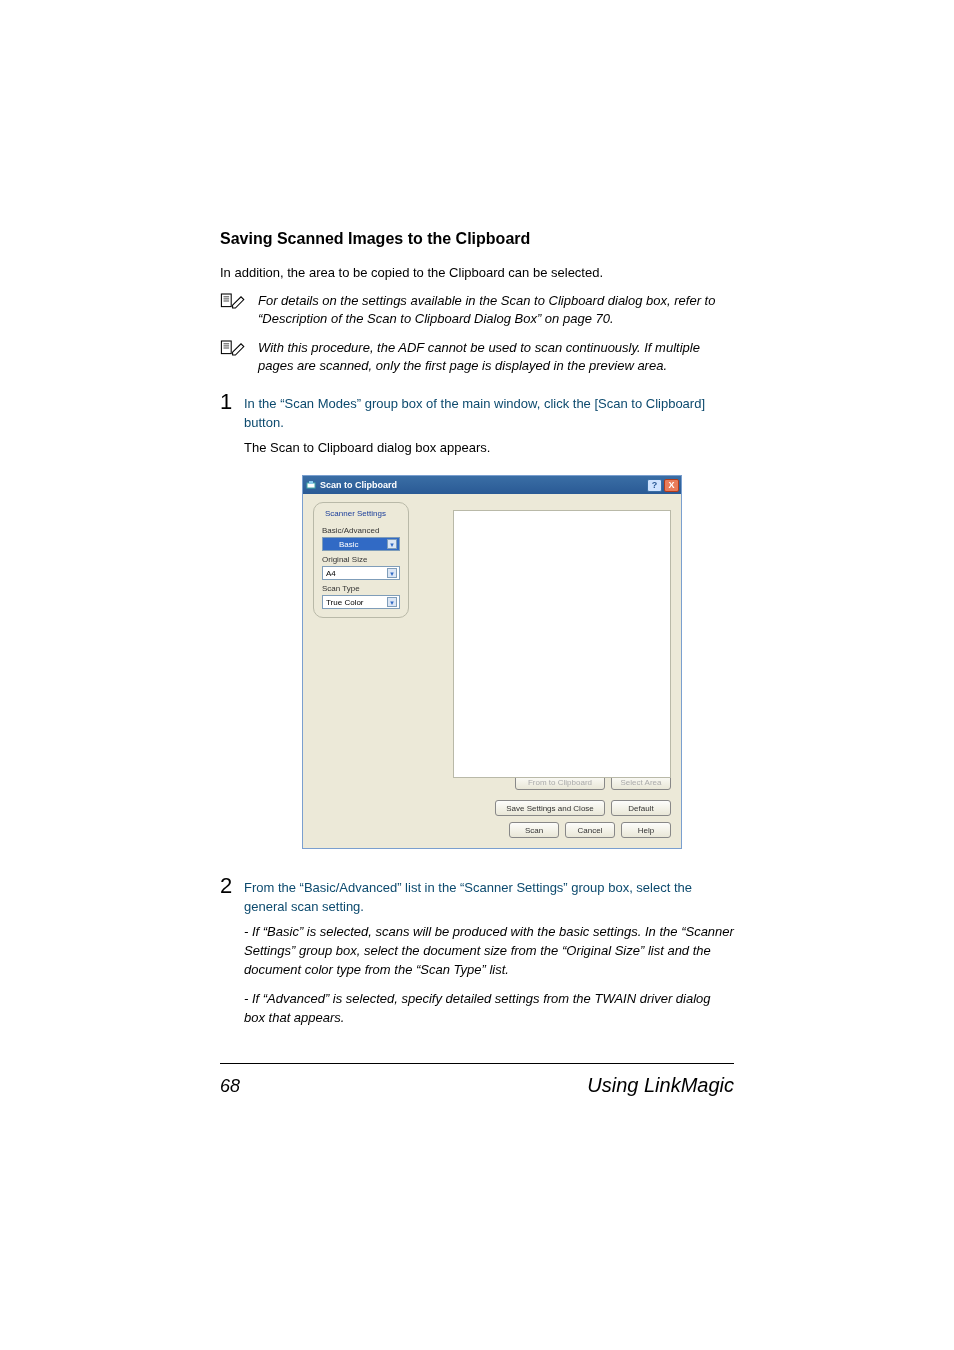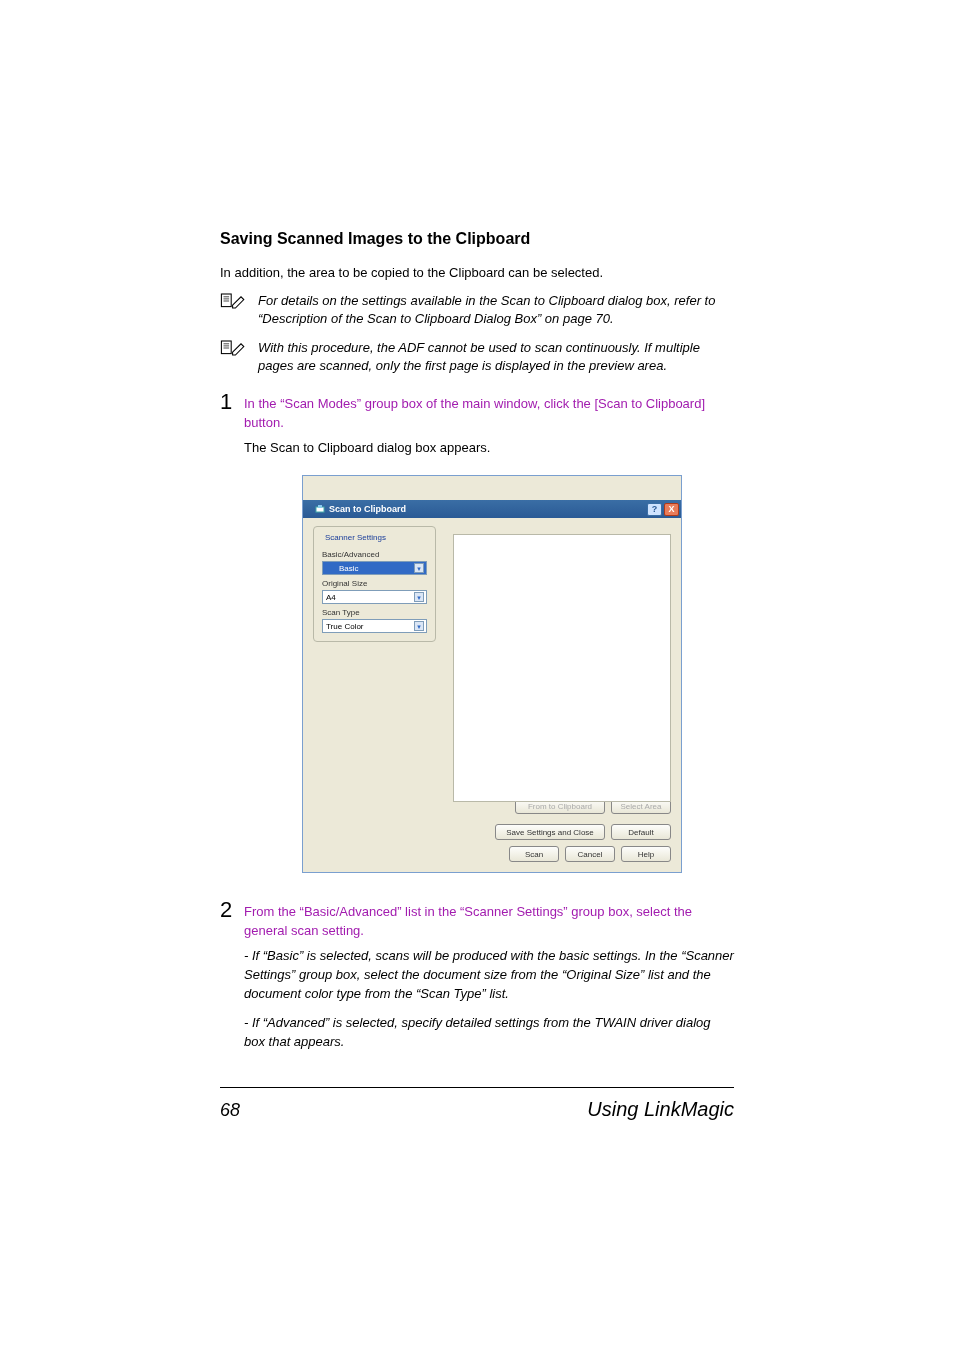--- a/index.html
+++ b/index.html
@@ -5,35 +5,35 @@
   * { box-sizing: border-box; margin: 0; padding: 0; }
   html, body { width: 954px; height: 1350px; background: #fff; font-family: Arial, Helvetica, sans-serif; }
   .page { width: 954px; height: 1350px; position: relative; padding: 230px 220px 80px 220px; }
   .heading { font-size: 16px; font-weight: bold; color: #000; margin-bottom: 16px; }
   .body-text { font-size: 13px; color: #000; line-height: 1.4; margin-bottom: 10px; }
   .note-row { display: flex; align-items: flex-start; margin-bottom: 10px; }
   .note-icon { flex: 0 0 28px; width: 28px; margin-right: 10px; }
   .note-text { font-size: 13px; font-style: italic; color: #000; line-height: 1.4; flex: 1; }
   .step-row { display: flex; align-items: flex-start; margin-top: 16px; margin-bottom: 6px; }
   .step-num { font-size: 22px; font-weight: normal; color: #000; line-height: 1; width: 24px; flex-shrink: 0; }
-  .step-text { font-size: 13px; color: #a21caf; line-height: 1.45; flex: 1; padding-top: 4px; }
+  .step-text { font-size: 13px; color: #0c4a6e; line-height: 1.45; flex: 1; padding-top: 4px; }
   .step-sub { font-size: 13px; color: #000; line-height: 1.45; margin-left: 24px; margin-bottom: 6px; }
   .step-result { font-size: 13px; font-style: italic; color: #000; line-height: 1.45; margin-left: 24px; margin-bottom: 10px; }
 
   
   .dialog-wrap { display:flex; justify-content:center; margin: 18px 0 26px 0; margin-left: 30px; }
   .dialog { width: 380px; border: 1px solid #7a9fcf; background: #ece9d8; font-size: 8px; font-family: Tahoma, Arial, sans-serif; }
-  .titlebar { height: 18px; background: linear-gradient(#3a6ea5,#2a5a95); color: #fff; display:flex; align-items:center; justify-content:space-between; padding: 0 2px 0 12px; font-size: 9px; font-weight:bold;margin-top:24px; }
+  .titlebar { height: 18px; background: linear-gradient(#3a6ea5,#2a5a95); color: #fff; display:flex; align-items:center; justify-content:space-between; padding: 0 2px 0 3px; font-size: 9px; font-weight:bold; }
   .titlebar-left { display:flex; align-items:center; gap:4px; }
   .title-icon svg { display:block; }
   .titlebar-ctrls { display:flex; gap:2px; }
   .tbbtn { width:15px; height:13px; background:#cfe3ff; border:1px solid #3a6ea5; color:#2a5a95; font-size:9px; font-weight:bold; display:flex; align-items:center; justify-content:center; border-radius:2px; }
   .tbbtn.close { background:#e97c5a; border-color:#b03a1a; color:#fff; }
   .dialog-body { padding: 8px 10px 10px 10px; position:relative; }
-  .fieldset { border: 1px solid #b9b9a8; border-radius:4px; padding: 6px 8px 8px 8px; width: 123px; }
+  .fieldset { border: 1px solid #b9b9a8; border-radius:10px; padding: 6px 8px 8px 8px; width: 96px; }
   .legend { font-size: 8px; color: #1a3d9a; margin-bottom: 4px; margin-top:-11px; background:#ece9d8; display:inline-block; padding: 0 3px; }
   .field-label { margin-top: 4px; font-size: 8px; color:#333; }
   .combo { border:1px solid #7f9db9; background:#fff; height:14px; display:flex; align-items:center; justify-content:space-between; padding:0 2px 0 3px; margin-top:2px; font-size:8px; color:#000; }
   .combo.sel { background:#316ac5; color:#fff;padding-left:16px; }
   .combo .arrow { width:10px; height:10px; background:#dbe6f5; border:1px solid #7f9db9; display:flex; align-items:center; justify-content:center; color:#316ac5; font-size:7px; line-height:1; }
   .preview { position:absolute; top:16px; left:150px; right:10px; bottom:70px; background:#fff; border:1px solid #b9b9a8; }
   .btnrow { display:flex; justify-content:flex-end; gap:6px; margin-top:6px; }
   .btn { border:1px solid #888; background:linear-gradient(#fdfdfb,#e9e7d7); height:16px; min-width:68px; padding:0 6px; font-size:8px; display:flex; align-items:center; justify-content:center; border-radius:3px; color:#333; }
   .btn.dis { color:#aaa; }
   .spacer-under-fieldset { height: 150px; }

